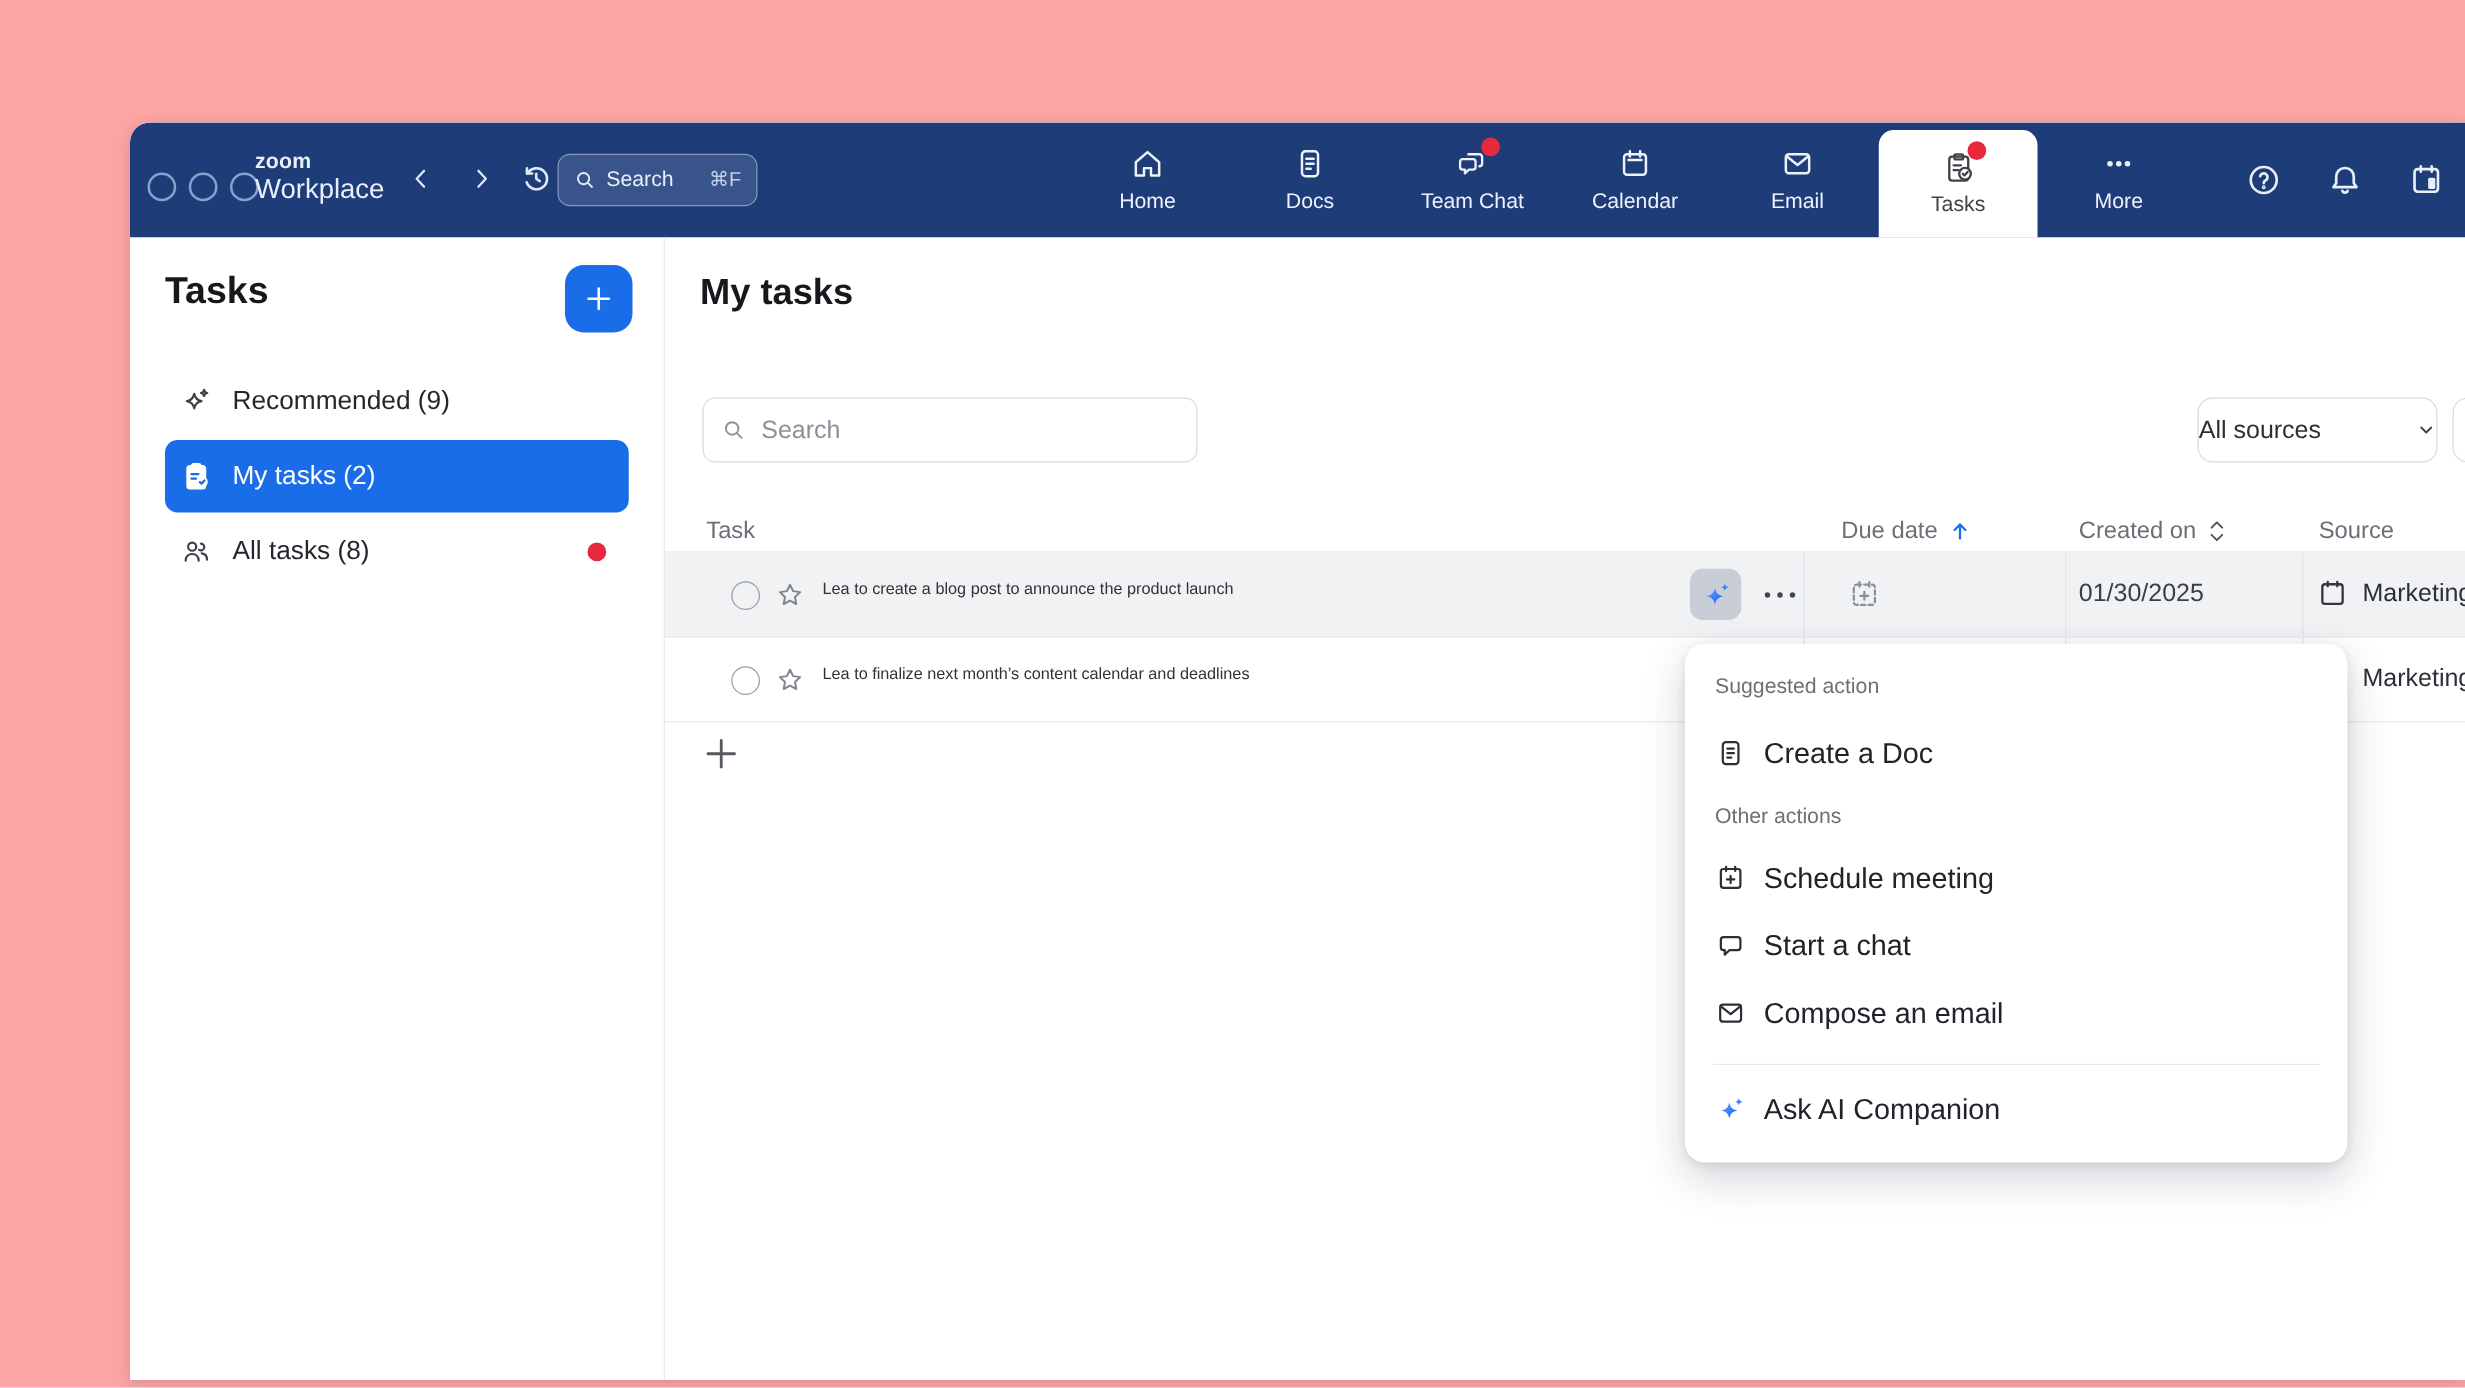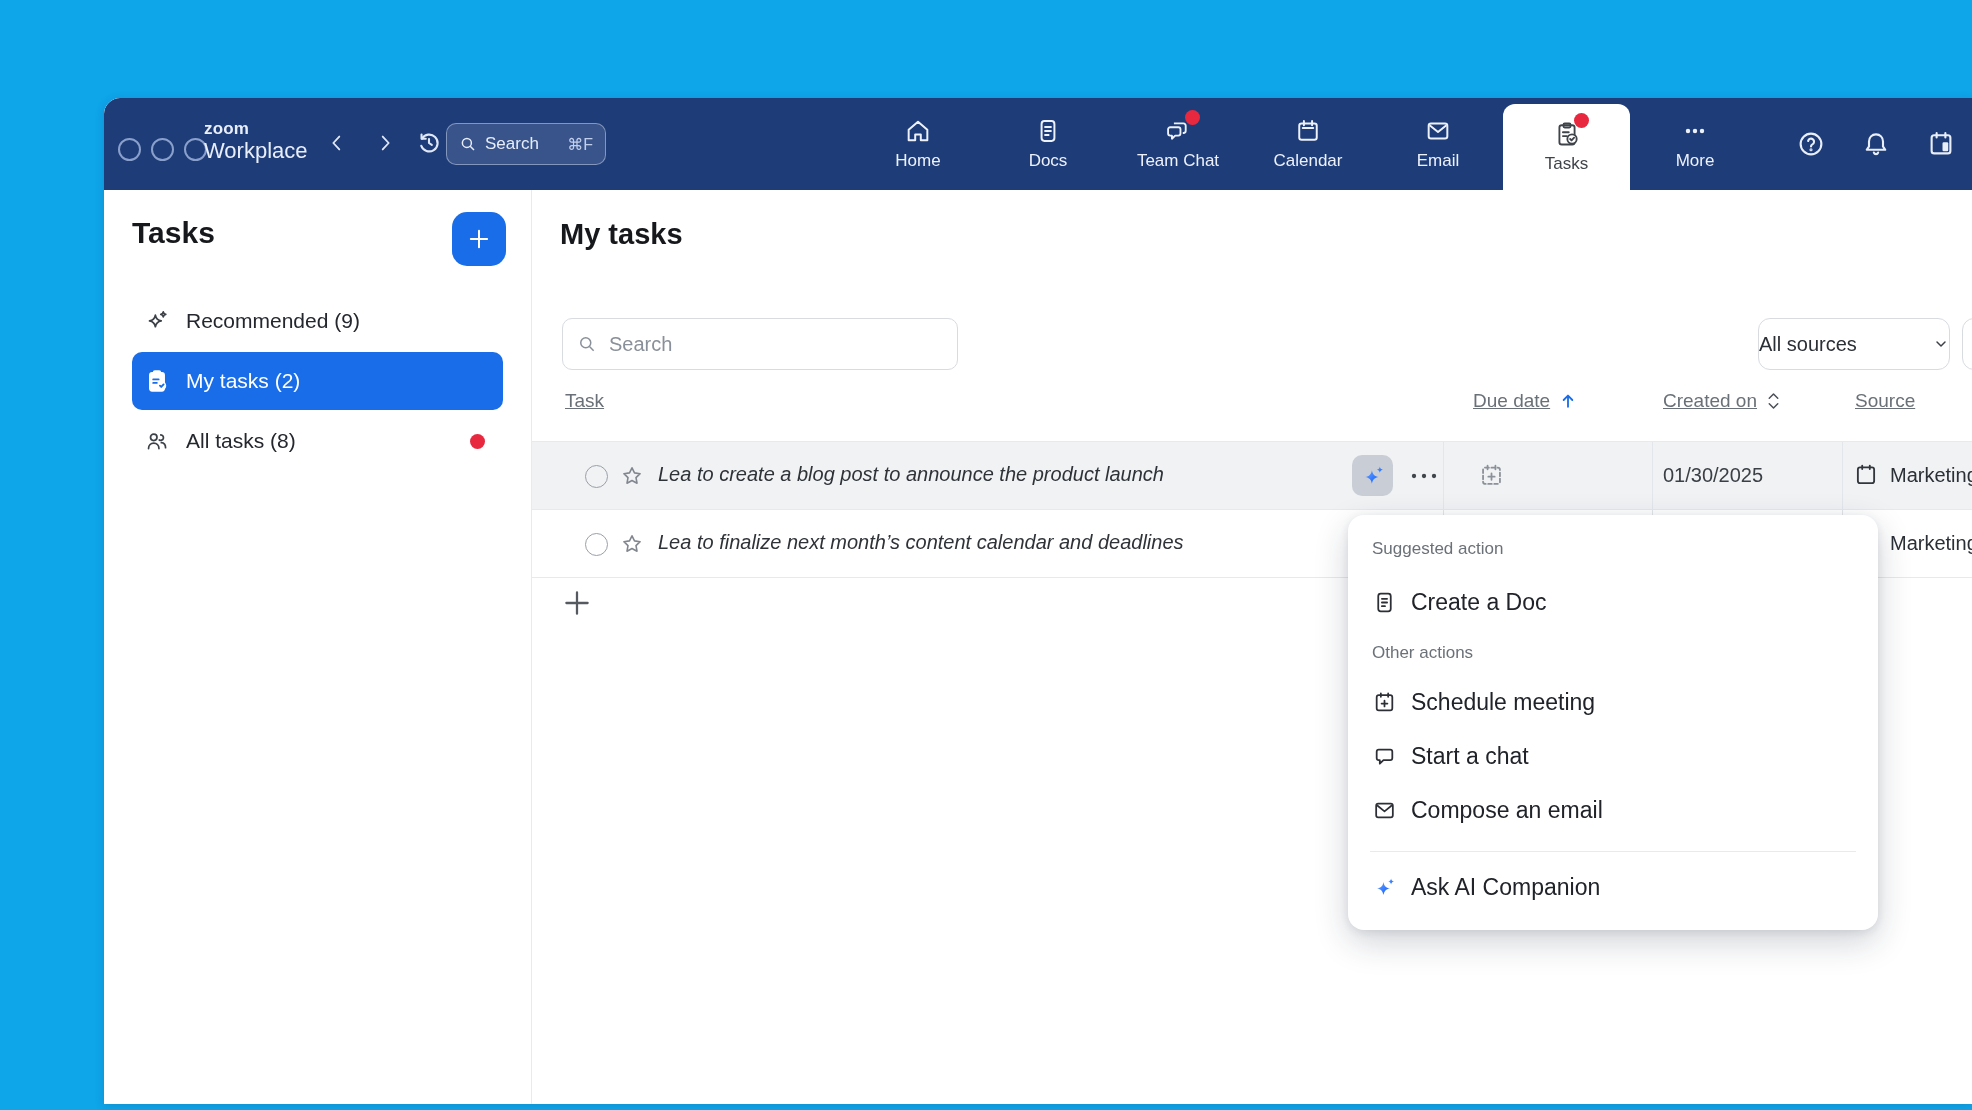--- a/index.html
+++ b/index.html
@@ -1,17 +1,17 @@
 <!DOCTYPE html>
 <html><head>
 <meta charset="utf-8">
 <style>
   html,body{margin:0;padding:0;background:#d9e3f7;font-family:"Liberation Sans",sans-serif;}
   *{box-sizing:border-box;}
-  #stage{position:relative;width:1972px;height:1110px;background:#0ea5e9;overflow:hidden;}
+  #stage{position:relative;width:1972px;height:1110px;background:#fca5a5;overflow:hidden;}
 
   
   #appwin{position:absolute;left:104px;top:98px;width:1868px;height:1006px;background:#fff;
           border-radius:16px 0 0 0;overflow:hidden;box-shadow:0 2px 10px rgba(30,50,100,.18);}
 
   
   .topbar{position:absolute;left:0;top:0;width:100%;height:92px;background:#1e3c78;border-radius:16px 0 0 0;}
   .winctl{position:absolute;left:14px;top:40px;display:flex;gap:10px;}
   .winctl span{width:23px;height:23px;border:2px solid #8aa0cc;border-radius:50%;}
   .logo{position:absolute;left:100px;top:22px;color:#e9eefb;line-height:1;}
@@ -53,27 +53,27 @@
             display:flex;align-items:center;padding:0 14px;color:#8a9099;}
   .m-search input{border:none;outline:none;font-size:20px;color:#34383f;margin-left:10px;width:300px;
                   font-family:"Liberation Sans",sans-serif;background:transparent;}
   .m-search input::placeholder{color:#8a9099;}
   .pill{position:absolute;top:128px;height:52px;border:1px solid #d8dbe0;border-radius:12px;background:#fff;
         display:flex;align-items:center;justify-content:space-between;font-size:20px;color:#2b2f36;cursor:pointer;}
   .pill .chev{margin-left:10px;color:#3c4148;width:16px;height:16px;}
 
   
   .thead{position:absolute;left:0;top:200px;width:1540px;height:52px;border-bottom:1px solid #e7e9ec;}
-  .th{position:absolute;top:0;font-size:19px;color:#697077;display:flex;align-items:center;gap:8px;text-decoration:underline;}
+  .th{position:absolute;top:24px;font-size:19px;color:#697077;display:flex;align-items:center;gap:8px;}
   .trow{position:absolute;left:0;width:1540px;height:68px;border-bottom:1px solid #e7e9ec;}
   .trow.alt{background:#f1f2f4;}
   .cellline{position:absolute;top:0;bottom:0;width:1px;background:#e3e6ea;}
   .task-check{position:absolute;left:53px;top:23px;width:23px;height:23px;border:1.6px solid #9aa0a8;border-radius:50%;cursor:pointer;}
   .row-star{position:absolute;left:88px;top:22px;width:24px;height:24px;color:#82878f;cursor:pointer;}
-  .row-title{position:absolute;left:126px;top:21px;font-size:20px;color:#2f3338;white-space:nowrap;font-style:italic;}
+  .row-title{position:absolute;left:126px;top:21px;font-size:13px;color:#2f3338;white-space:nowrap;}
   .ai-btn{position:absolute;left:820px;top:13px;width:41px;height:41px;border-radius:10px;background:#c9ced6;
           display:flex;align-items:center;justify-content:center;cursor:pointer;}
   .dots-btn{position:absolute;left:874px;top:21px;width:36px;height:26px;color:#41454c;cursor:pointer;
             display:flex;align-items:center;justify-content:center;}
   .due-add{position:absolute;left:946px;top:20px;width:27px;height:27px;color:#8b9199;cursor:pointer;}
   .created-val{position:absolute;left:1131px;top:22px;font-size:20px;color:#3b4046;}
   .src-ico{position:absolute;left:1321px;top:20px;width:26px;height:26px;color:#33373d;}
   .src-val{position:absolute;left:1358px;top:22px;font-size:20px;color:#2b2f36;white-space:nowrap;}
   .add-task{position:absolute;left:28px;top:396px;width:34px;height:34px;color:#555a61;cursor:pointer;}
 

